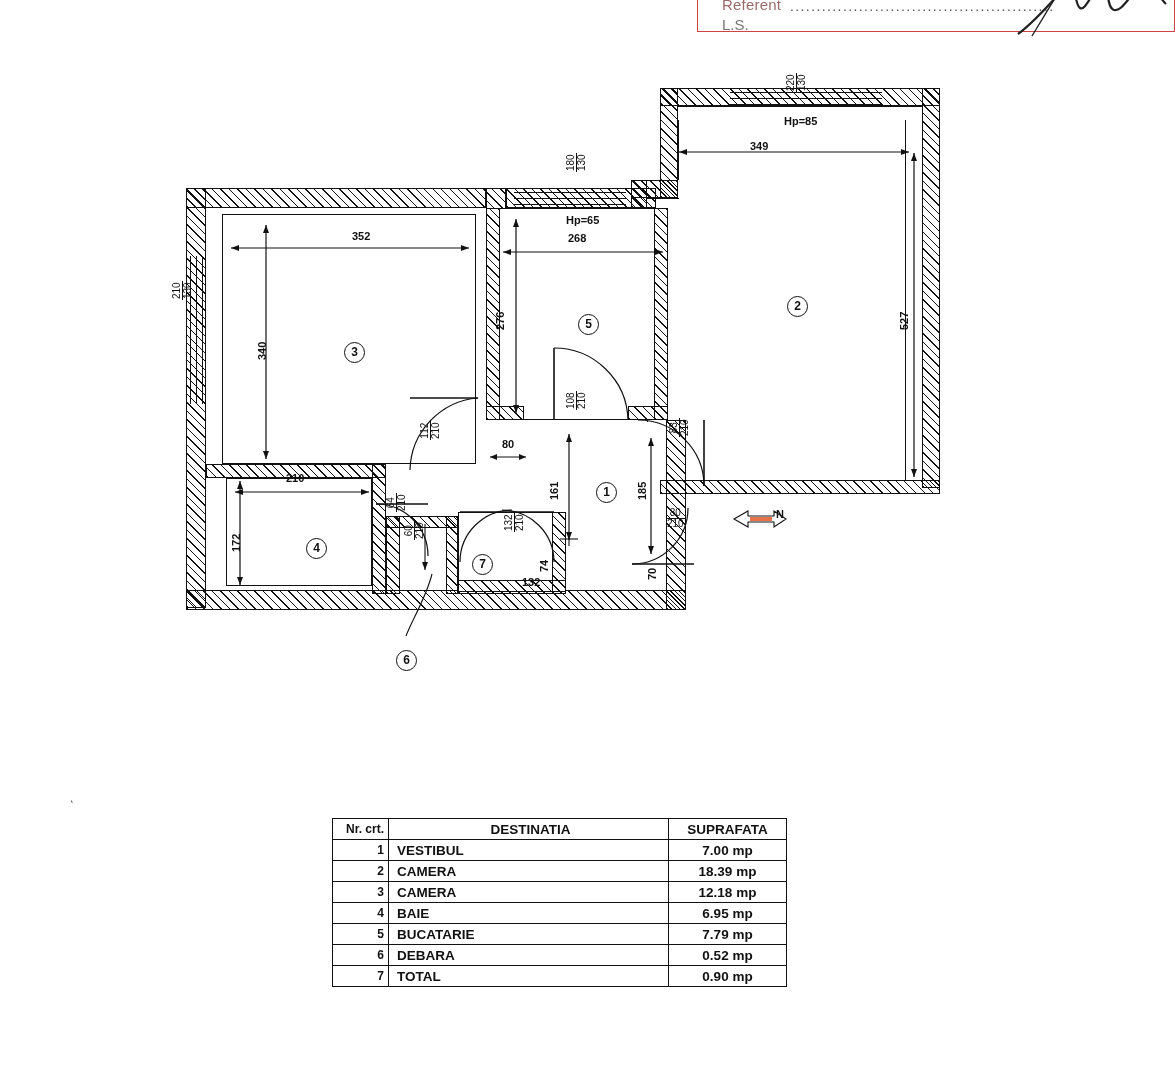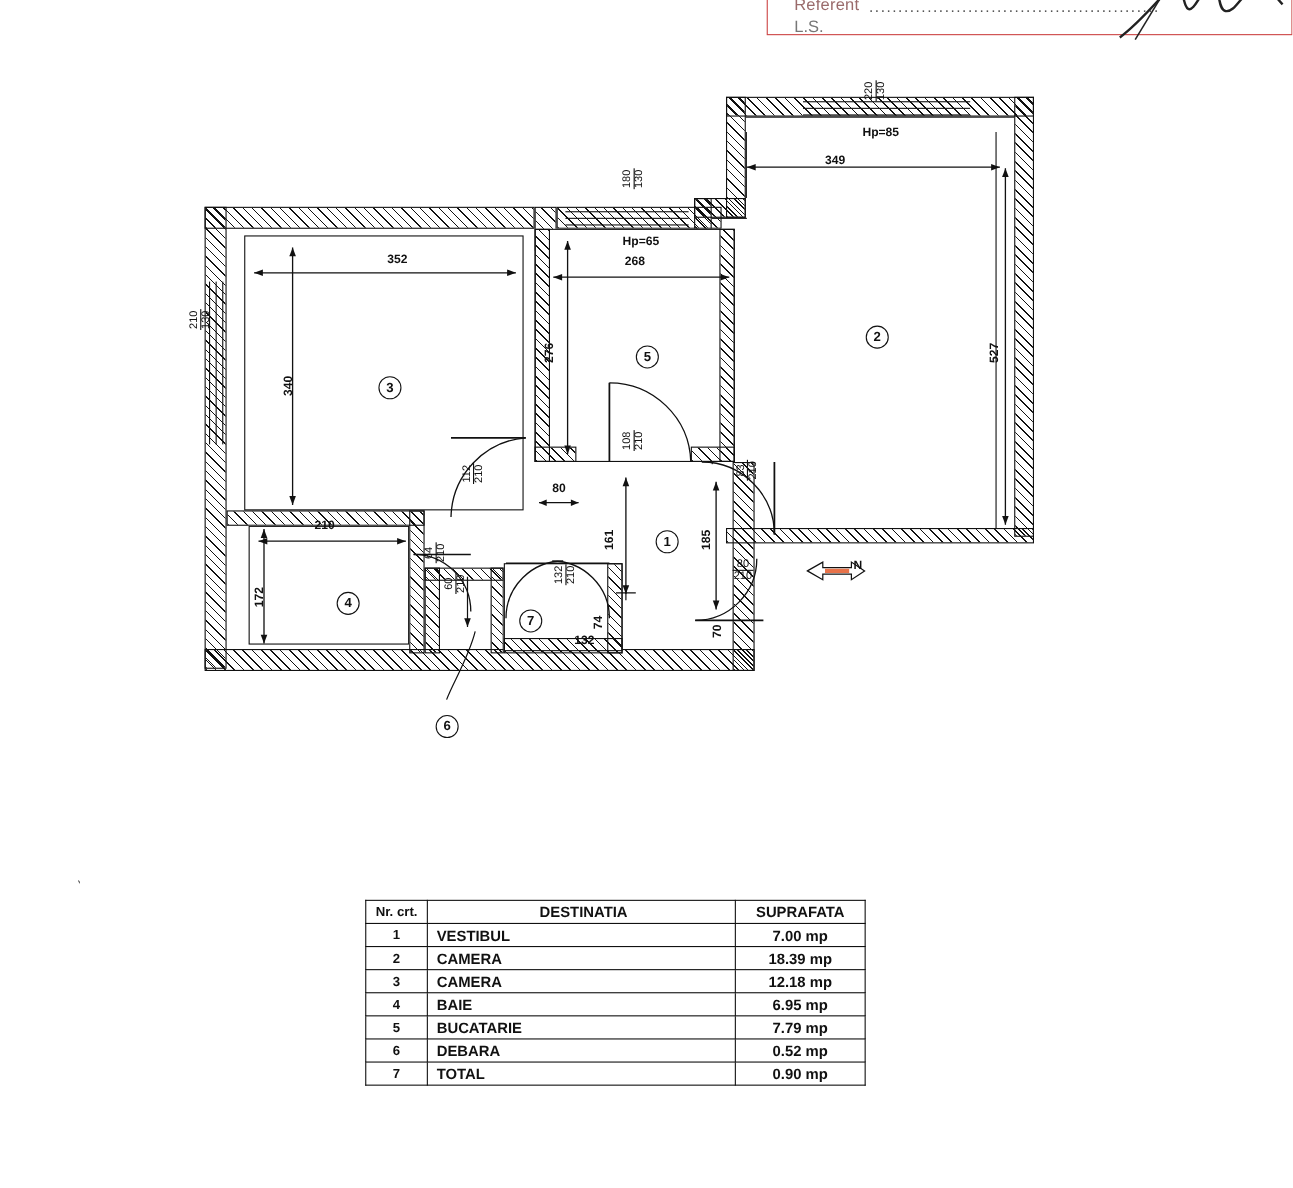--- a/index.html
+++ b/index.html
@@ -27,21 +27,21 @@
   .lbl.b{font-weight:700;}
   .vert{transform:rotate(-90deg);transform-origin:left top;}
   .stk{position:absolute;font-size:10px;line-height:10px;text-align:center;white-space:nowrap;}
   .stk .a{display:block;border-bottom:1px solid #111;padding:0 1px;}
   .stk .b2{display:block;padding:0 1px;}
   .stk.v{transform:rotate(-90deg);transform-origin:left top;}
 
   
   .tbl{position:absolute;left:332px;top:818px;border-collapse:collapse;}
   .tbl td,.tbl th{border:1.3px solid #111;font-size:13.5px;font-weight:700;padding:2px 4px;height:21px;box-sizing:border-box;}
-  .tbl .c-nr{width:56px;text-align:center;font-size:12px;}
+  .tbl .c-nr{width:56px;text-align:right;font-size:12px;}
   .tbl .c-dest{width:280px;text-align:left;padding-left:8px;}
   .tbl .c-supr{width:118px;text-align:center;}
   .tbl th.c-dest,.tbl th.c-supr{text-align:center;}
   .tbl .tot{text-align:center;}
   .tick{position:absolute;left:68px;top:798px;font-size:13px;color:#333;transform:rotate(25deg);}
 </style>
 </head>
 <body>
 
 <div class="hdr"></div>

